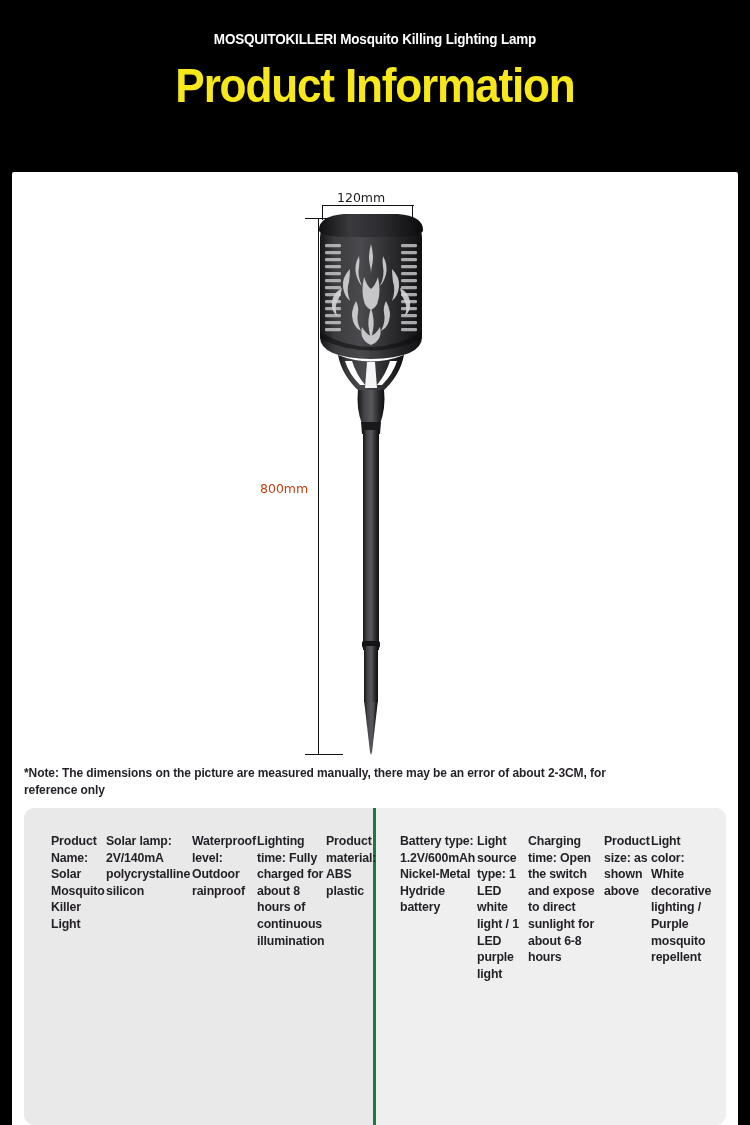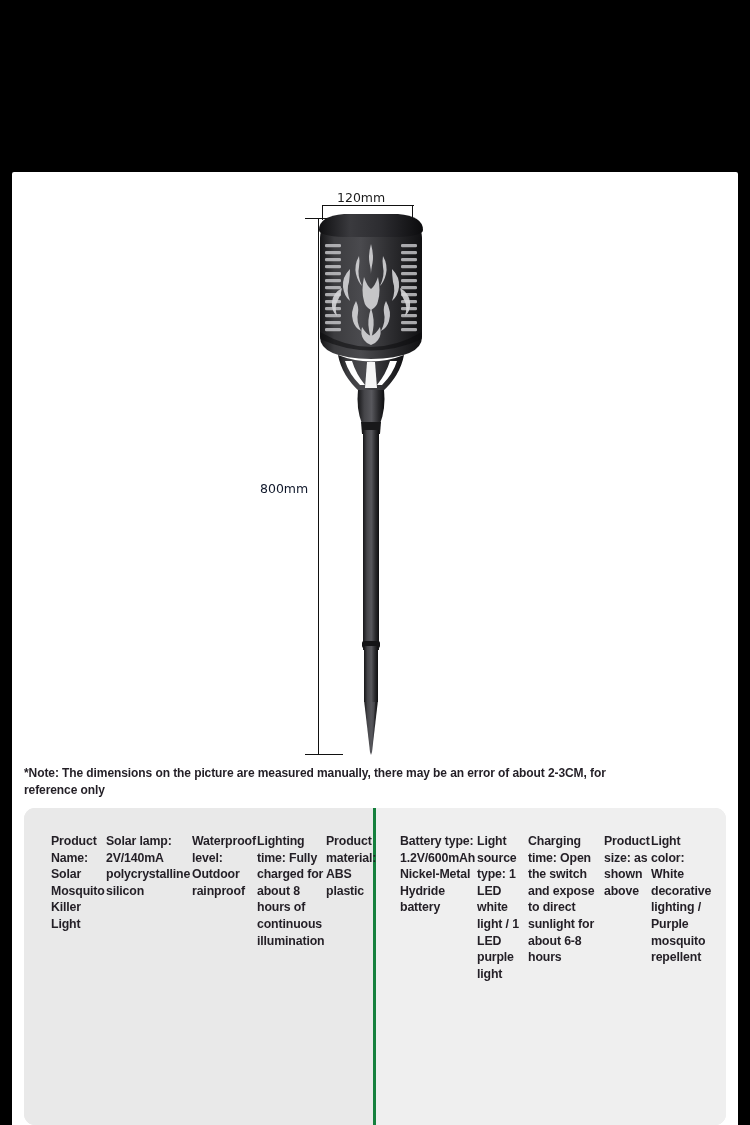--- a/index.html
+++ b/index.html
@@ -56,21 +56,21 @@
 
   
   .dim-120 {
     position:absolute; left:325px; top:18px;
     font-size:12.5px; color:#1b1b1b;
     font-family:"DejaVu Sans", sans-serif;
     white-space:nowrap;
   }
   .dim-800 {
     position:absolute; left:248px; top:309px;
-    font-size:12.5px; color:#0f172a;
+    font-size:12.5px; color:#c2410c;
     font-family:"DejaVu Sans", sans-serif;
     white-space:nowrap;
   }
 
   
   .ln { position:absolute; background:#111; }
   .h-rule  { left:310px; top:33px;  width:92px; height:1.4px; }
   .tick-l  { left:310px; top:33px;  width:1.4px; height:15px; }
   .tick-r  { left:400px; top:33px;  width:1.4px; height:15px; }
   .ext-top { left:293px; top:46px;  width:38px; height:1.3px; }
@@ -124,20 +124,24 @@
   .spec-col.left .spec-item:nth-child(3)  { margin-bottom:43px; }
   .spec-item:last-child { margin-bottom:0; }
   .spec-col.right .spec-item { margin-bottom:43px; }
   .spec-col.right .spec-item:nth-child(4) { margin-bottom:45px; }
 </style>
 </head>
 <body>
 
 <div id="page">
 
+  <div class="header">
+    <div class="subtitle">MOSQUITOKILLERI Mosquito Killing Lighting Lamp</div>
+    <div class="main-title">Product Information</div>
+  </div>
 
   <div class="card">
 
     <div class="diagram">
 
       <div class="dim-120">120mm</div>
       <div class="dim-800">800mm</div>
 
       <div class="ln h-rule"></div>
       <div class="ln tick-l"></div>

